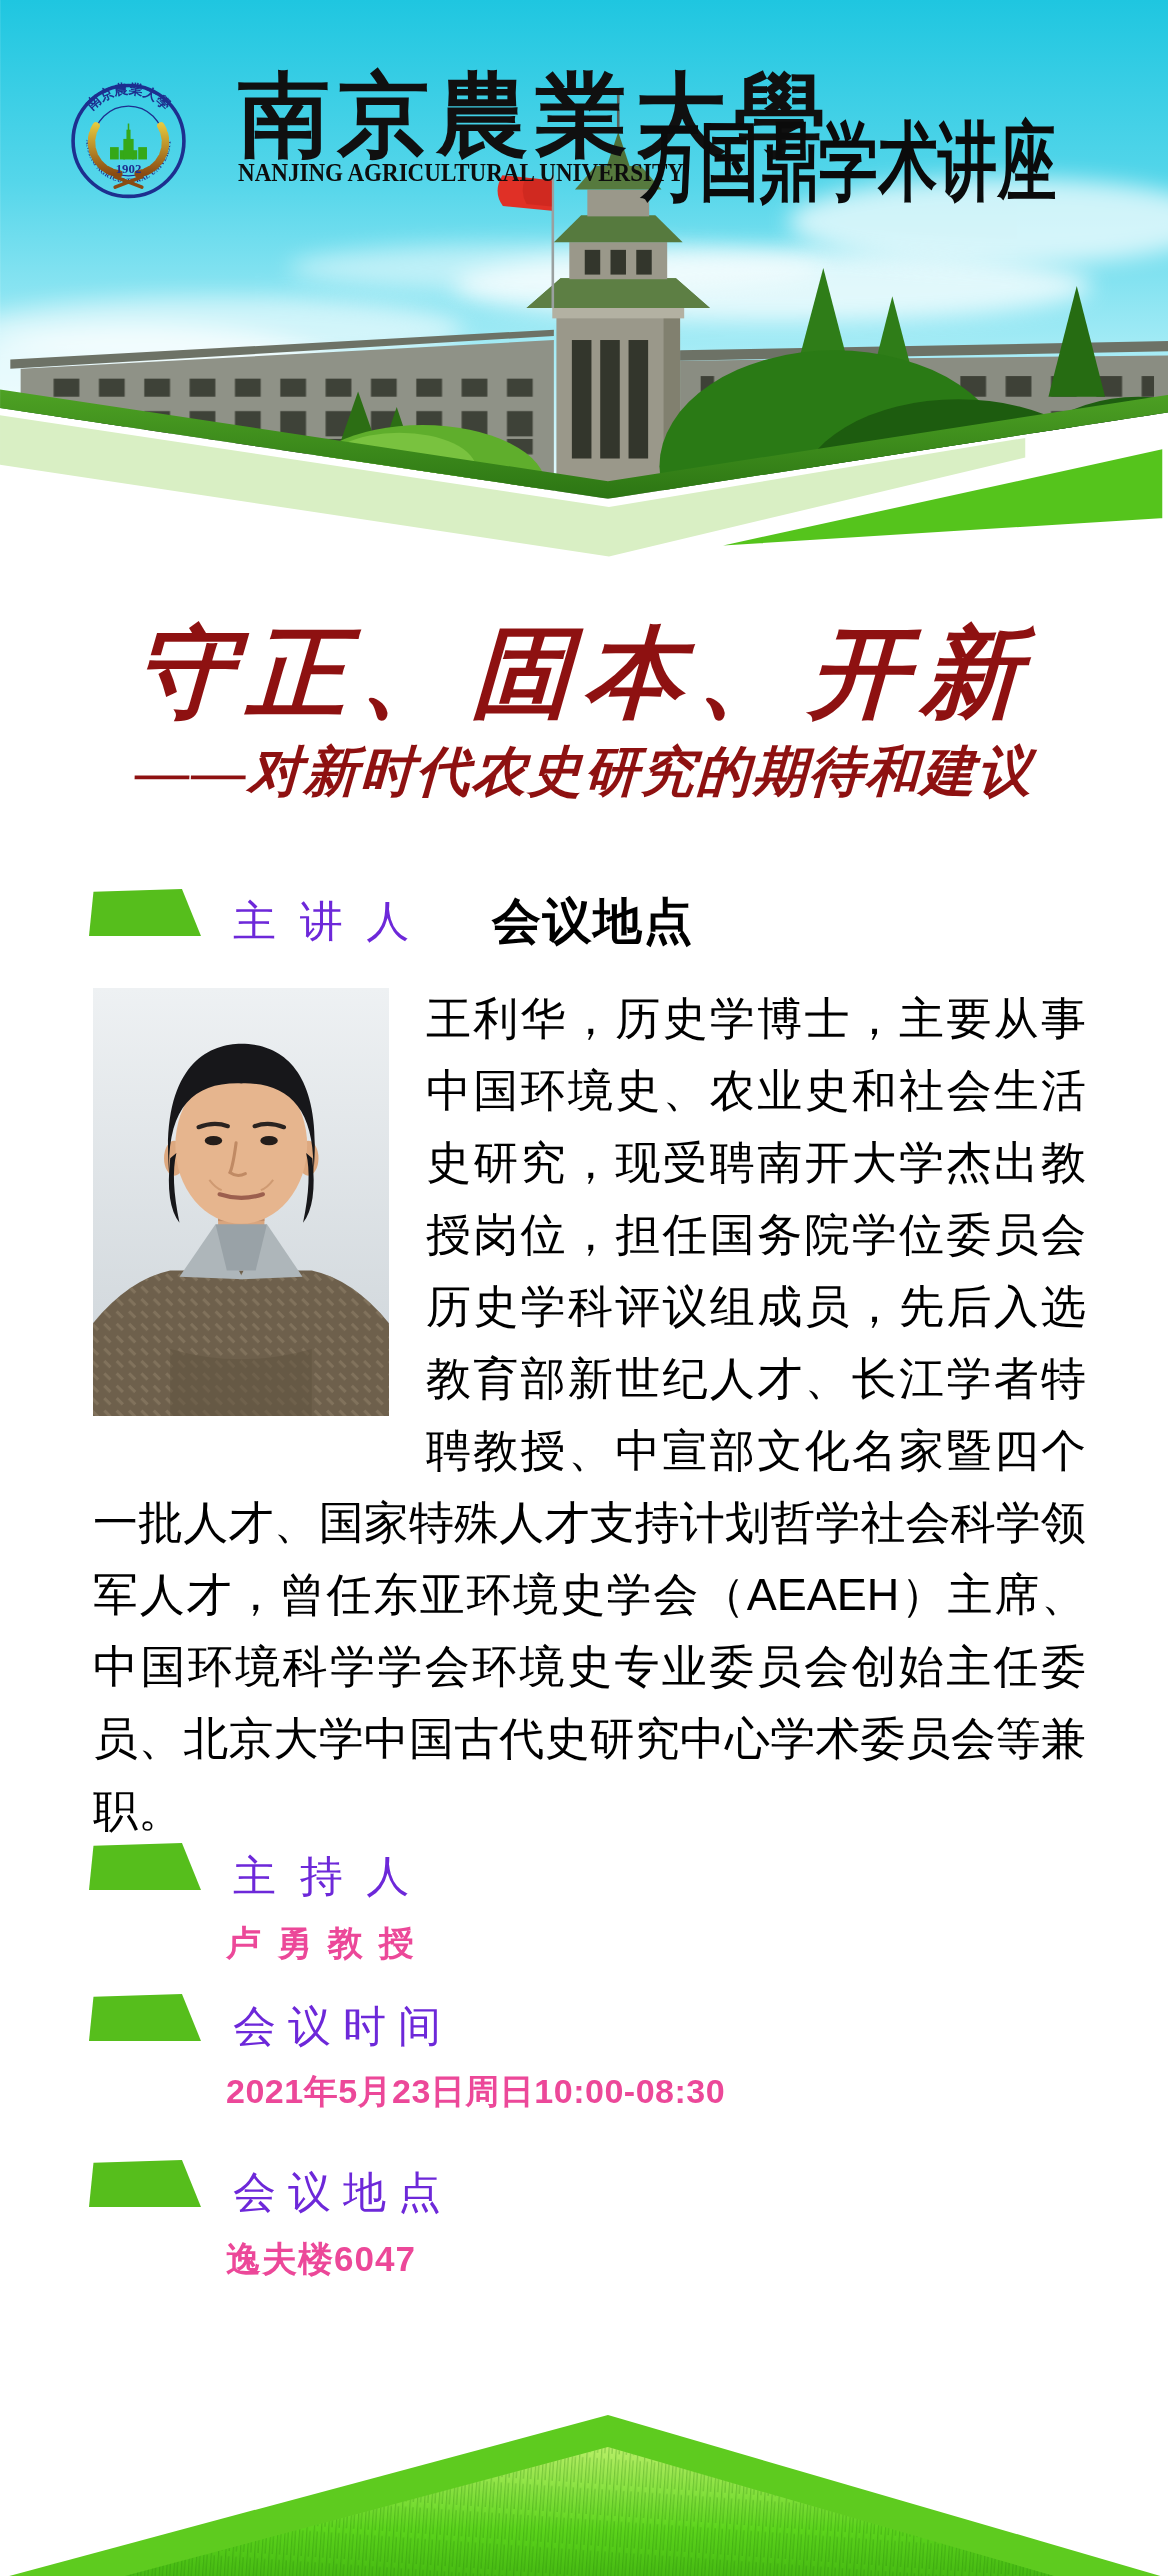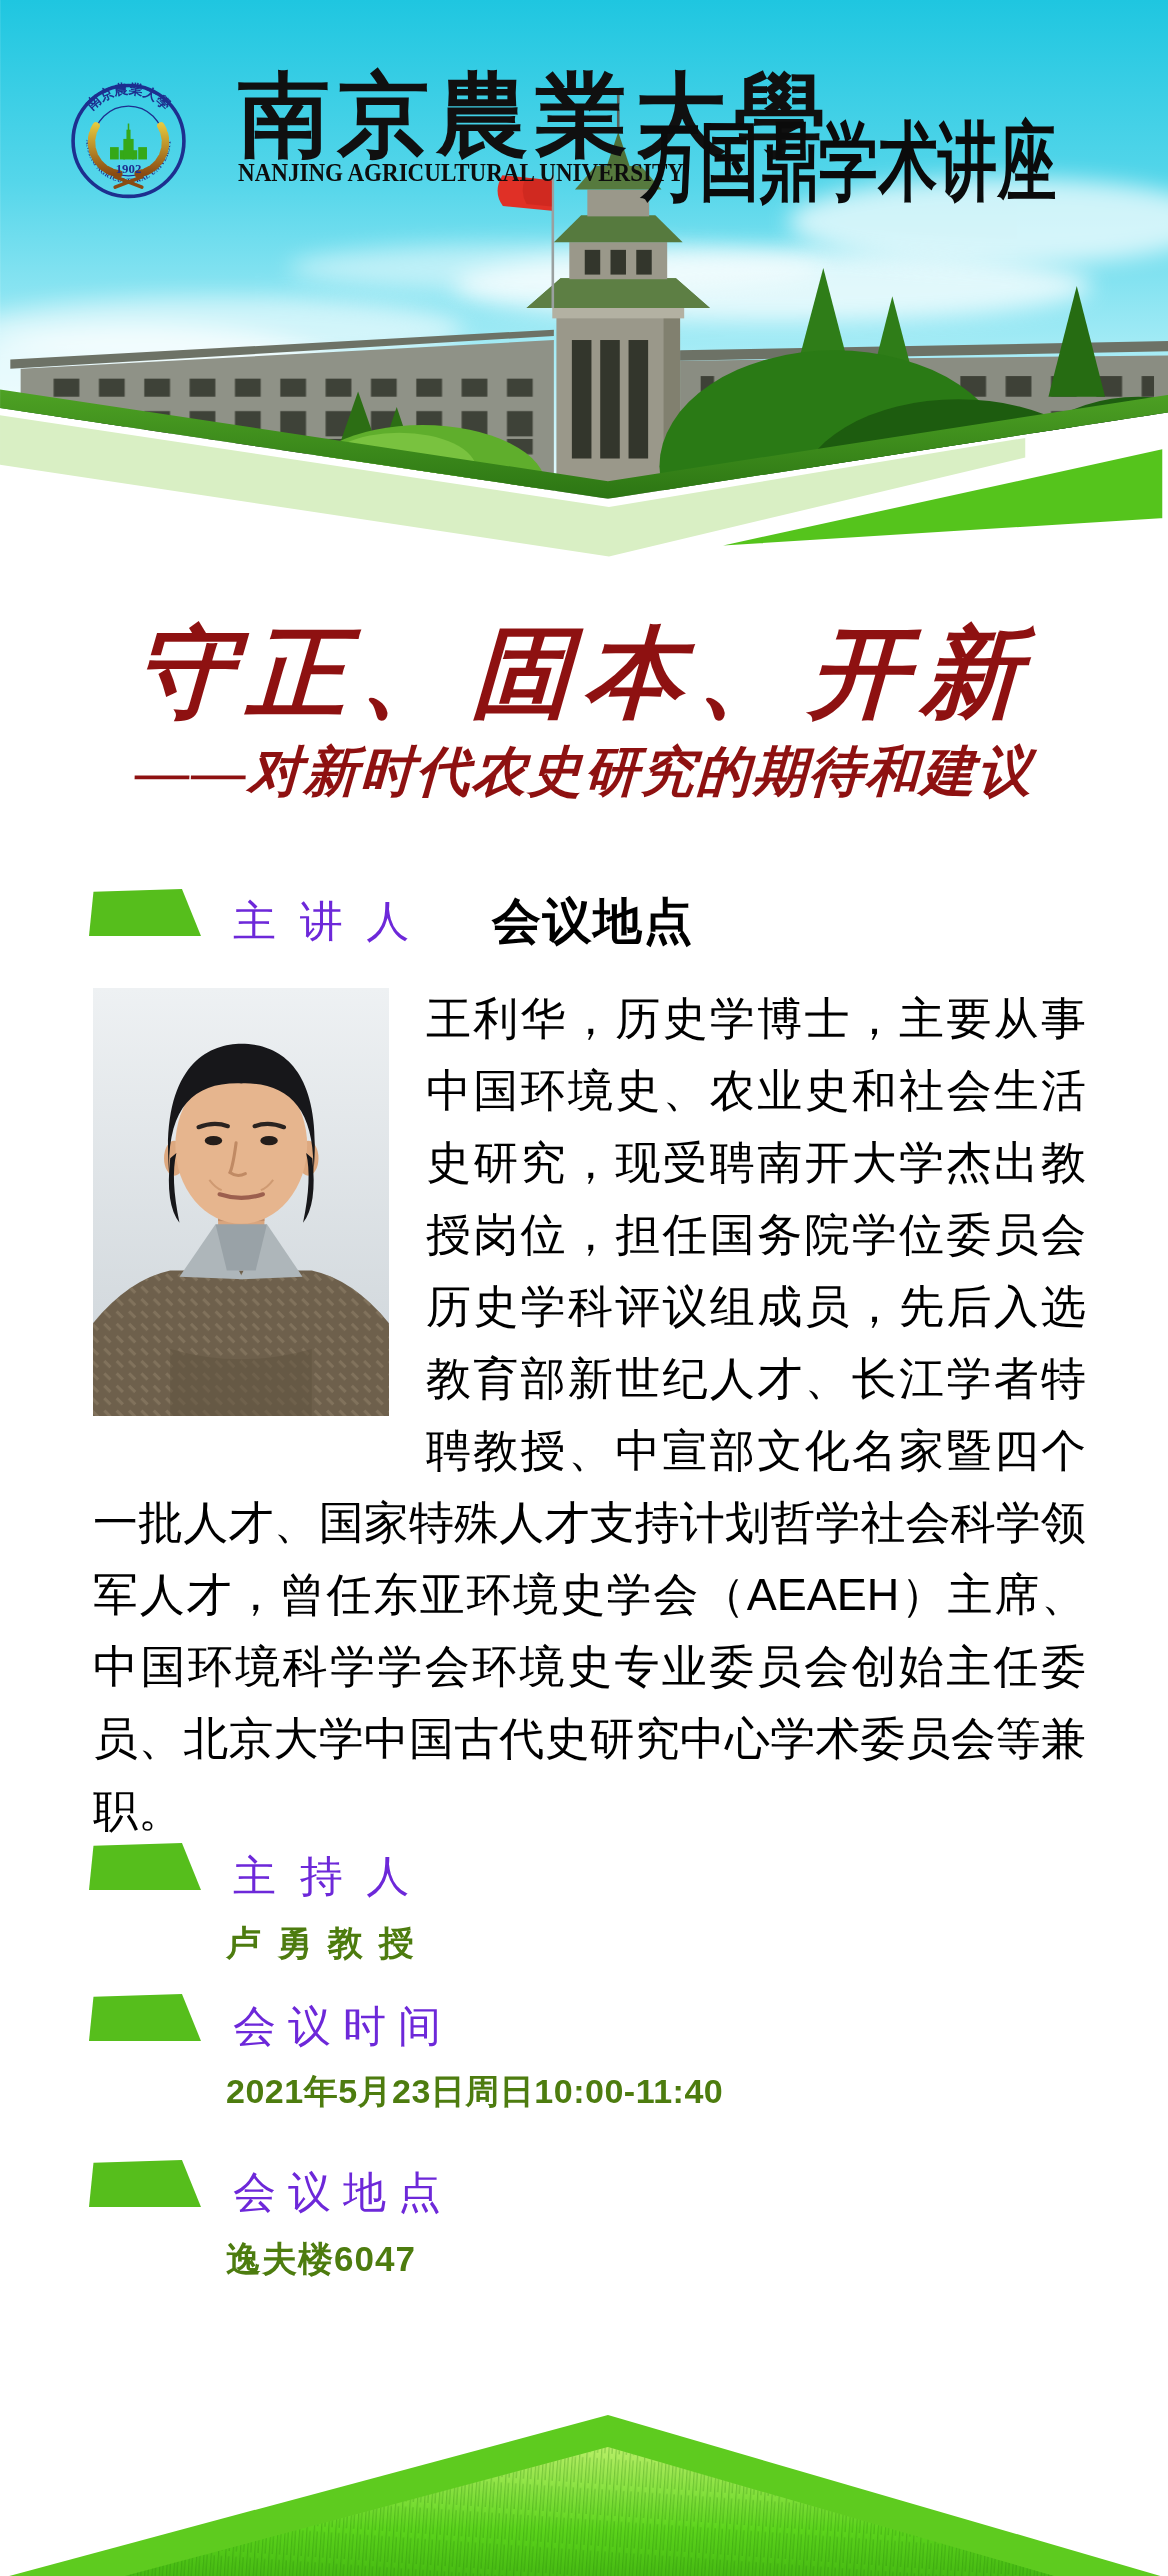--- a/index.html
+++ b/index.html
@@ -49,21 +49,21 @@
   }
   
   .bio{
     position:absolute;left:93px;top:983px;width:993px;
     font-size:45px;line-height:72px;text-align:justify;color:#000;
   }
   .portrait{
     float:left;width:296px;height:428px;margin:5.2px 37px 11.3px 0;display:block;
   }
   
-  .fact-value{position:absolute;left:226px;font-weight:700;white-space:nowrap;color:#4d7c0f;}
+  .fact-value{position:absolute;left:226px;font-weight:700;white-space:nowrap;color:#ec4899;}
   
   #footer-svg{position:absolute;left:0;top:2349px;}
 </style>
 </head>
 <body>
 
 <svg id="header-svg" width="1169" height="577" viewBox="0 0 2269 1120">
   <defs>
     <linearGradient id="sky" x1="0" y1="0" x2="0" y2="1">
       <stop offset="0" stop-color="#1fc6e0"></stop>
@@ -253,21 +253,21 @@
   </svg>
   <span>王利华，历史学博士，主要从事中国环境史、农业史和社会生活史研究，现受聘南开大学杰出教授岗位，担任国务院学位委员会历史学科评议组成员，先后入选教育部新世纪人才、长江学者特聘教授、中宣部文化名家暨四个一批人才、国家特殊人才支持计划哲学社会科学领军人才，曾任东亚环境史学会（AEAEH）主席、中国环境科学学会环境史专业委员会创始主任委员、北京大学中国古代史研究中心学术委员会等兼职。</span>
 </div>
 
 <div class="green-marker" style="left:89px;top:1843px;"></div>
 <div class="green-label ls-wide" style="top:1848px;font-family:Liberation Mono, monospace;">主持人</div>
 <div class="fact-value" style="top:1920px;font-size:35px;letter-spacing:3.1px;">卢 勇  教 授</div>
 
 <div class="green-marker" style="left:89px;top:1994px;"></div>
 <div class="green-label ls-med" style="top:1998px;">会议时间</div>
-<div class="fact-value" style="top:2069px;font-size:34px;letter-spacing:0.5px;">2021年5月23日周日10:00-11:40</div>
+<div class="fact-value" style="top:2069px;font-size:34px;letter-spacing:0.5px;">2021年5月23日周日10:00-08:30</div>
 
 <div class="green-marker" style="left:89px;top:2160px;"></div>
 <div class="green-label ls-med" style="top:2164px;">会议地点</div>
 <div class="fact-value" style="top:2236px;font-size:35px;letter-spacing:1px;text-align:center;">逸夫楼6047</div>
 
 <svg id="footer-svg" width="1169" height="280" viewBox="0 0 2269 543">
   <defs>
     <linearGradient id="grass" x1="0" y1="0" x2="0" y2="1">
       <stop offset="0" stop-color="#b8ef67"></stop>
       <stop offset="0.45" stop-color="#5cd41c"></stop>

